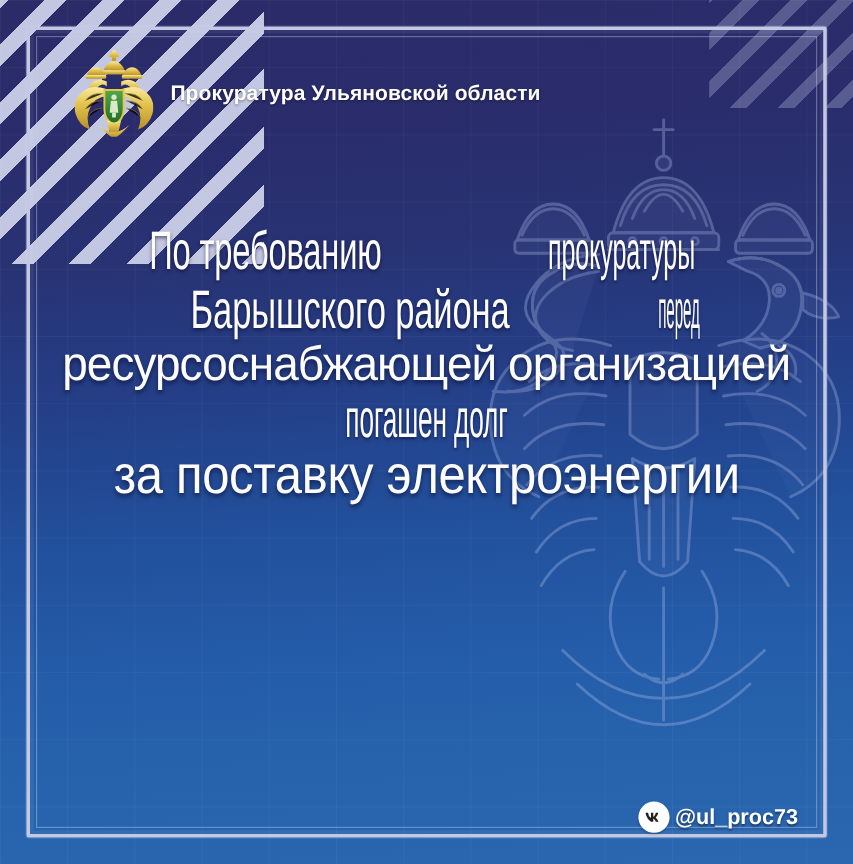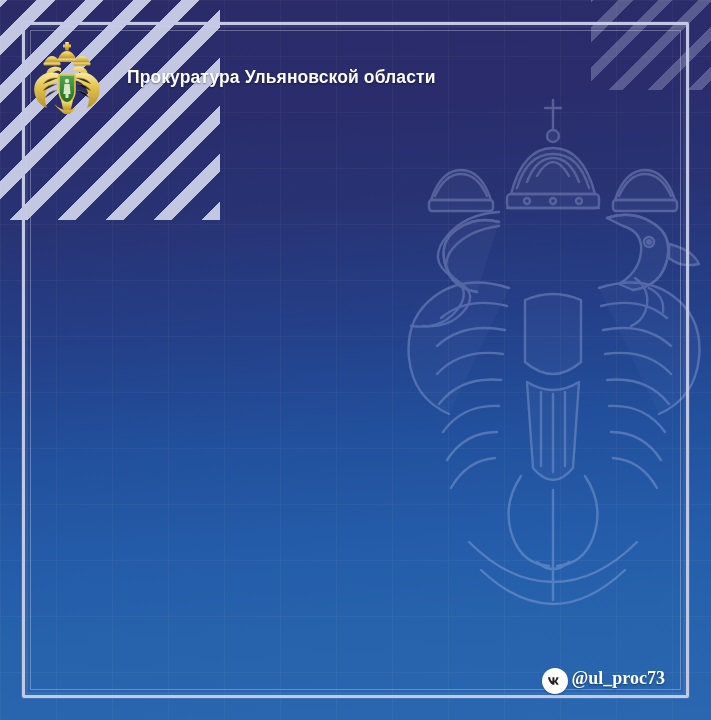--- a/index.html
+++ b/index.html
@@ -103,27 +103,27 @@
     width: 651px;
     height: 660px;
     box-sizing: border-box;
     border: 1px solid rgba(200,206,232,0.40);
     pointer-events: none;
   }
 
   
   #header {
     position: absolute;
-    left: 20px;
+    left: 48px;
     top: 34px;
     width: 640px;
     height: 86px;
     display: flex;
     align-items: center;
-    gap: 27px;
+    gap: 14px;
     padding-left: 14px;
     box-sizing: border-box;
   }
   #emblem {
     width: 66px;
     height: 74px;
     flex: 0 0 auto;
   }
   #emblem svg { width: 100%; height: 100%; display: block; }
   #org-title {
@@ -169,22 +169,22 @@
     position: absolute;
     right: 46px;
     bottom: 26px;
     display: flex;
     flex-direction: column;
     gap: 4px;
     align-items: flex-start;
   }
   .social-row {
     display: flex;
+    align-items: center;
     gap: 4px;
-    font-family: Liberation Serif, serif;
   }
   .social-badge {
     width: 26px;
     height: 26px;
     border-radius: 50%;
     background: #ffffff;
     display: flex;
     align-items: center;
     justify-content: center;
     flex: 0 0 auto;
@@ -337,20 +337,29 @@
         </g>
 
         <path d="M27 60 q6 4 12 0 l-2 9 q-4 4 -8 0 z" fill="url(#gold)"></path>
 
         <path d="M20 64 q13 12 26 0 q-10 11 -13 11 q-3 0 -13 -11 z" fill="url(#gold)"></path>
       </svg>
     </div>
     <div id="org-title">Прокуратура Ульяновской области</div>
   </div>
 
+  <div id="headline">
+    <span class="hl l1" style="transform: scaleX(0.6048); display: inline-block; transform-origin: center center;">По требованию</span>
+    <span class="hl l2" style="transform: scaleX(0.4641); display: inline-block; transform-origin: center center;">прокуратуры</span>
+    <span class="hl l3" style="transform: scaleX(0.6399); display: inline-block; transform-origin: center center;">Барышского района</span>
+    <span class="hl l4" style="transform: scaleX(0.2813); display: inline-block; transform-origin: center center;">перед</span>
+    <span class="hl l5" style="transform: scaleX(0.9564); display: inline-block; transform-origin: center center;">ресурсоснабжающей организацией</span>
+    <span class="hl l6" style="transform: scaleX(0.4852); display: inline-block; transform-origin: center center;">погашен долг</span>
+    <span class="hl l7" style="transform: scaleX(0.9072); display: inline-block; transform-origin: center center;">за поставку электроэнергии</span>
+  </div>
 
   <div id="socials">
 
     <div class="social-row">
       <span class="social-badge">
         <svg width="18" height="18" viewBox="0 0 24 24" xmlns="http://www.w3.org/2000/svg">
           <path fill="#1f1f1f" d="M2.6 7.1h2.9c.2 2.4 1.3 4.5 2.3 5.2.5.4.8.2.8-.5V7.1h2.6v3.6c0 .9.3 1.1.8.5 1-1.1 1.7-2.6 2-4.1h2.7c-.3 1.8-1.2 3.5-2.5 4.8-.4.4-.4.6 0 1 1.3 1.2 2.2 2.6 2.7 4.1h-2.9c-.4-1.2-1.1-2.2-2-3-.5-.4-.8-.3-.8.4v2.6H8.8c-3.1-1.6-5.4-5.1-6.2-9.9z"></path>
         </svg>
       </span>
       <span class="social-handle">@ul_proc73</span>

